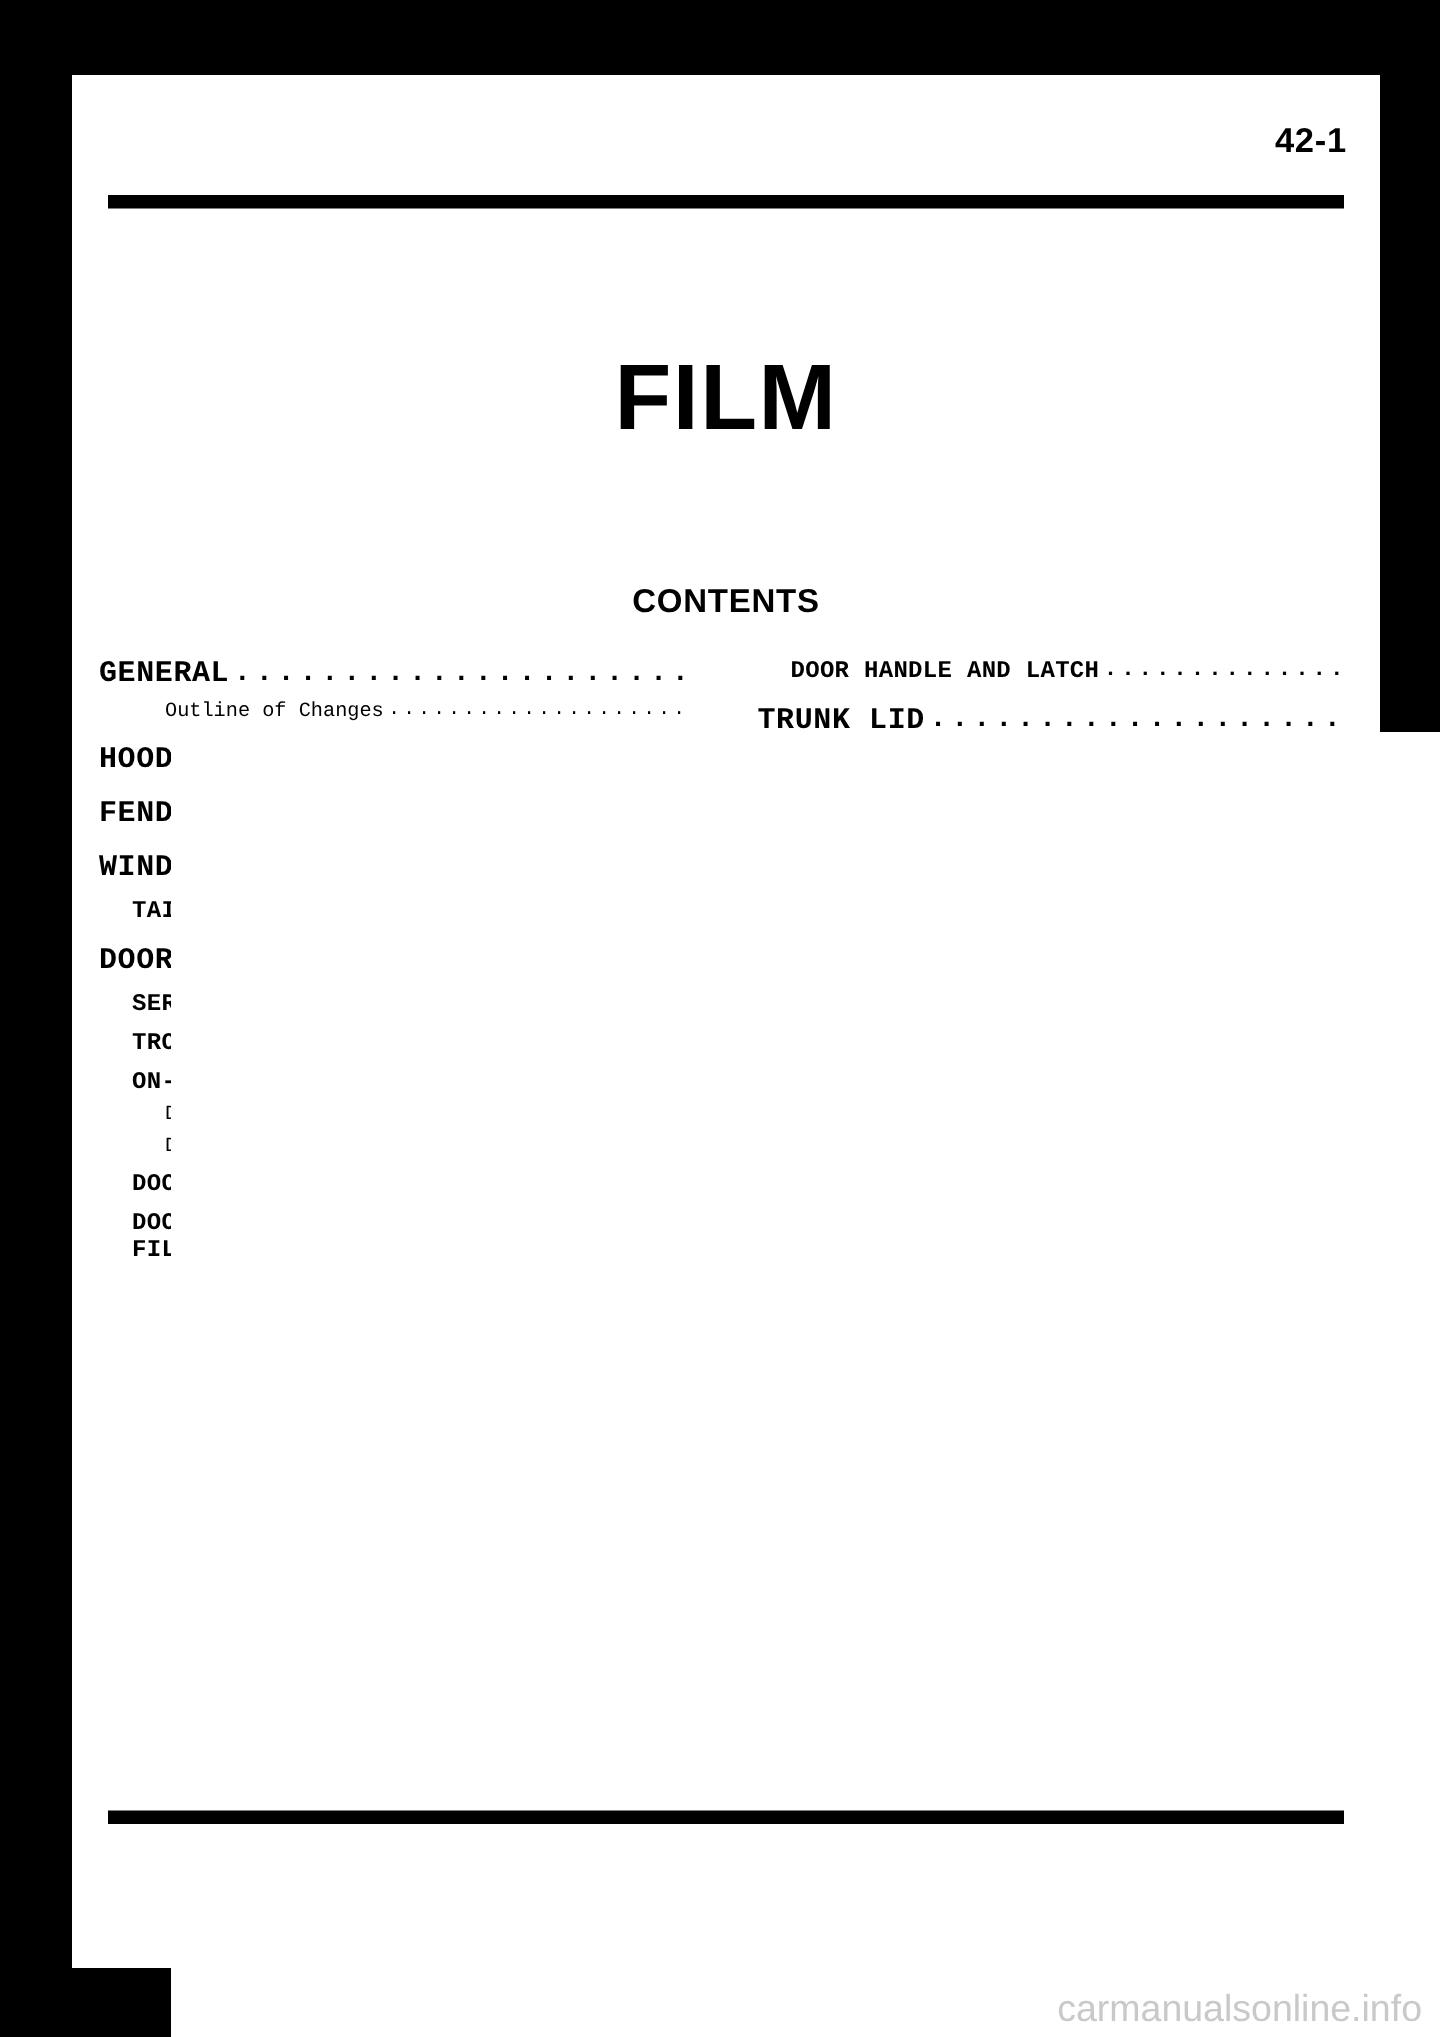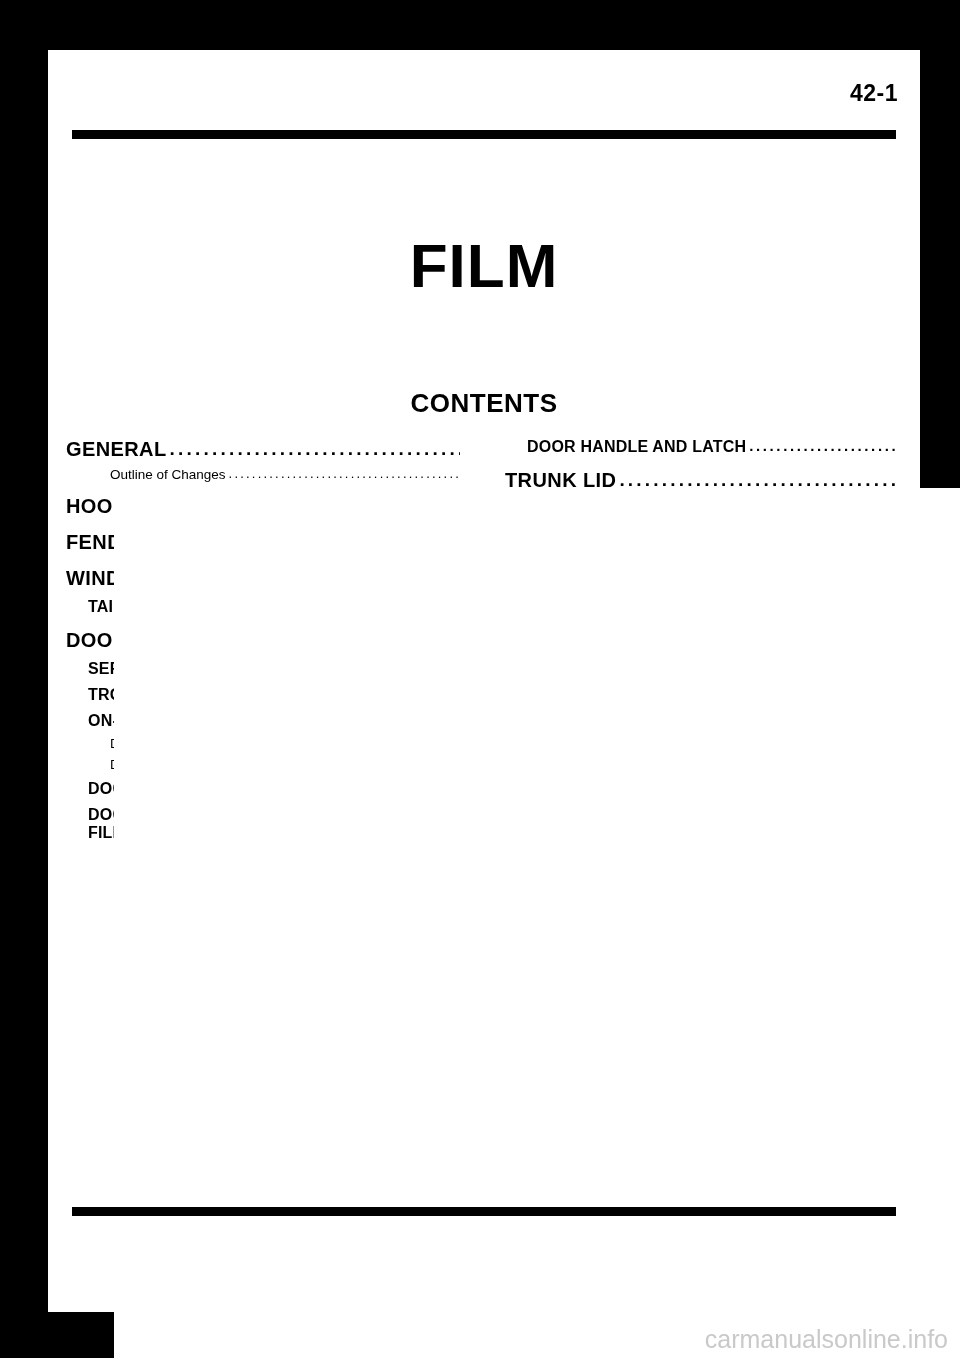--- a/index.html
+++ b/index.html
@@ -57,32 +57,33 @@
     font-weight: bold;
     letter-spacing: 1px;
     color: #000;
   }
   .contents-heading {
     position: absolute;
     left: 0;
     right: 0;
     top: 338px;
     text-align: center;
-    font-size: 26px;
+    font-size: 22px;
     font-weight: bold;
     letter-spacing: 0.5px;
     color: #000;
   }
   .toc {
     position: absolute;
     left: 18px;
     top: 388px;
     width: 836px;
     display: flex;
     gap: 42px;
+    font-family: Liberation Mono, monospace;
   }
   .toc-col {
     width: 397px;
   }
   .entry {
     display: flex;
     align-items: baseline;
     color: #000;
     white-space: nowrap;
   }

